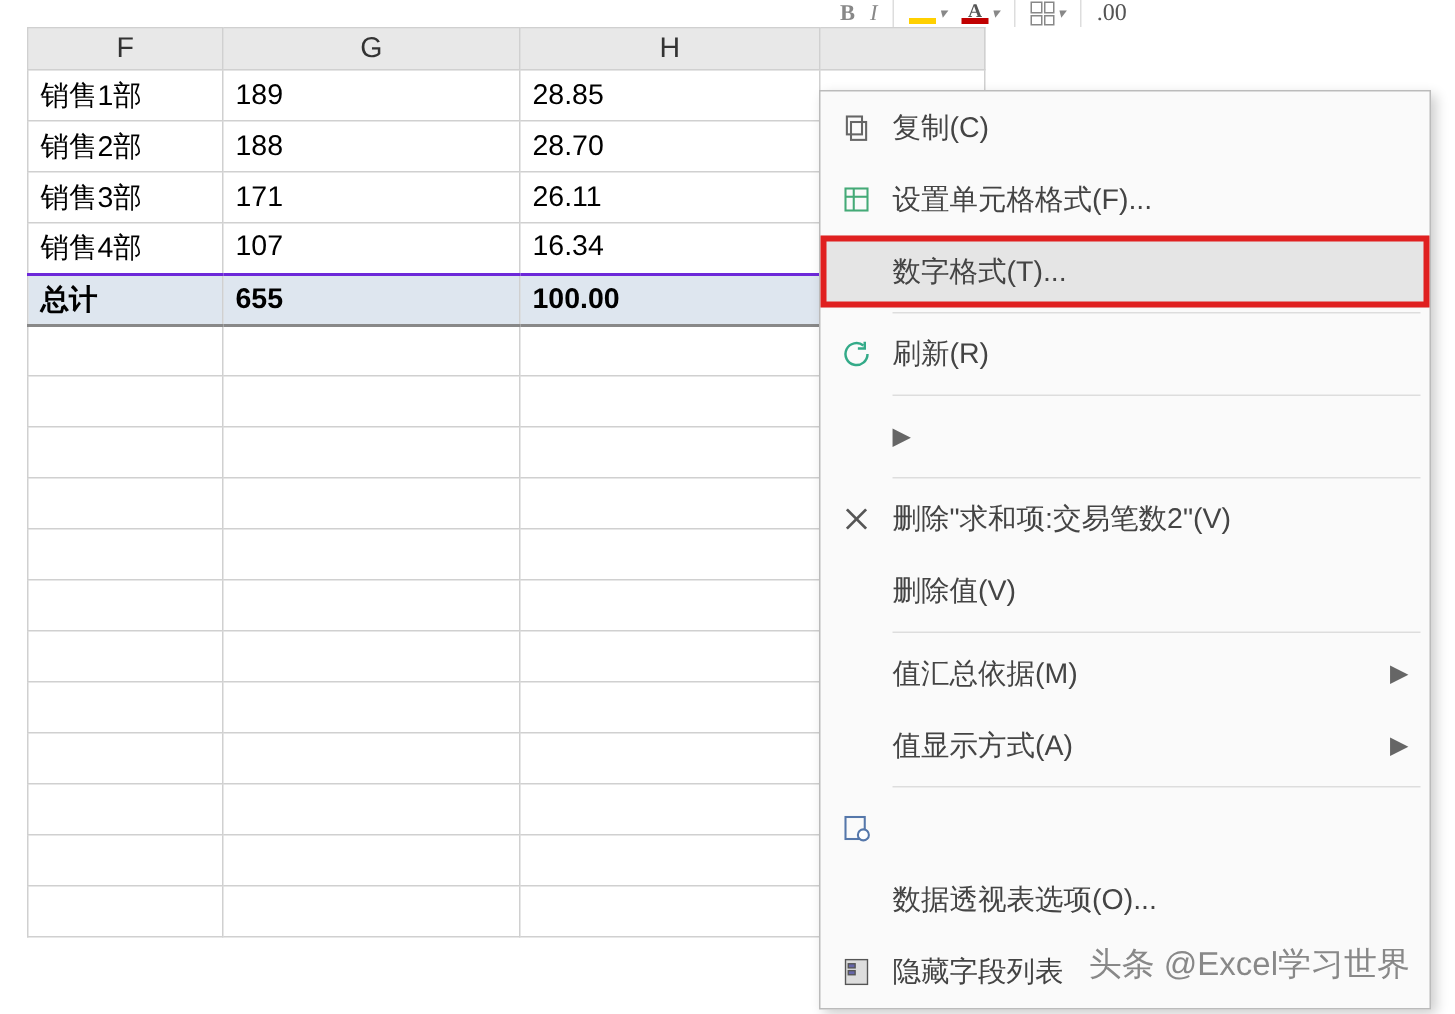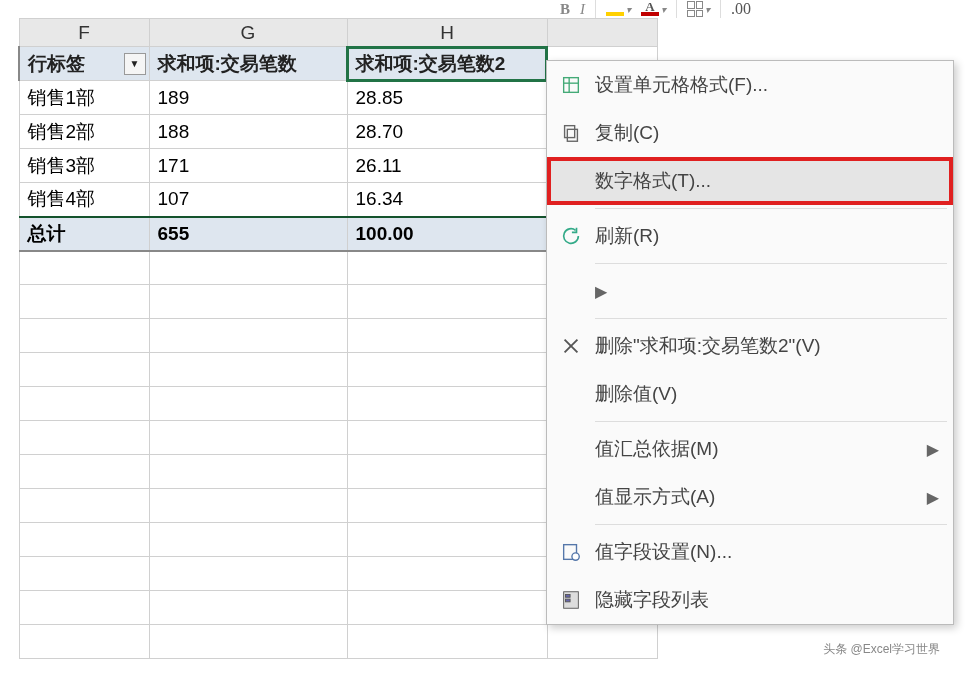--- a/index.html
+++ b/index.html
@@ -78,21 +78,21 @@
     }
     .selected-cell {
       outline: 3px solid #217346;
       outline-offset: -2px;
     }
     .num { text-align: left; }
     .txt { text-align: left; }
     .total-row td {
       background: #dee6ef;
       font-weight: bold;
-      border-top: 2px solid #14532d;
+      border-top: 2px solid #6d28d9;
       border-bottom: 2px solid #888;
     }
 
     .context-menu {
       position: absolute;
       top: 60px;
       left: 546px;
       width: 408px;
       background: #fafafa;
       border: 1px solid #bbb;
@@ -117,21 +117,21 @@
       background: #e5e5e5;
       outline: 4px solid #e02020;
       outline-offset: -4px;
     }
     .menu-sep { height: 1px; background: #ddd; margin: 3px 6px 3px 48px; }
     svg.micon{width:22px;height:22px;}
 
     .watermark {
       position:absolute;
       bottom:18px; right:30px;
-      font-size:12px;
+      font-size:22px;
       color:#888;
     }
   </style>
 </head>
 <body>
 
 <div class="toolbar">
   <span class="tb-item" style="font-weight:bold;font-style:normal;">B</span>
   <span class="tb-item">I</span>
   <span class="sep"></span>
@@ -159,29 +159,20 @@
 
 <table class="grid">
   <tbody>
       <tr>
     <th class="col-f">F</th>
     <th class="col-g">G</th>
     <th class="col-h">H</th>
     <th class="col-extra"></th>
   </tr>
   <tr>
-    <td class="pv-header txt pv-header-left">
-      <span>行标签</span>
-      <span class="dropdown-btn">▼</span>
-    </td>
-    <td class="pv-header txt pv-header-div">求和项:交易笔数</td>
-    <td class="pv-header txt selected-cell pv-header-div">求和项:交易笔数2</td>
-    <td></td>
-  </tr>
-  <tr>
     <td class="txt">销售1部</td>
     <td class="num">189</td>
     <td class="num">28.85</td>
     <td></td>
   </tr>
   <tr>
     <td class="txt">销售2部</td>
     <td class="num">188</td>
     <td class="num">28.70</td>
     <td></td>
@@ -276,37 +267,37 @@
         <td></td>
         <td></td>
         <td></td>
       </tr>
 </tbody>
   </table>
 
 <div class="context-menu">
   <div class="menu-item">
     <span class="menu-icon-col">
+      <svg class="micon" viewBox="0 0 24 24" fill="none" stroke="#666" stroke-width="1.5">
+          <rect x="8" y="8" width="11" height="13"></rect>
+          <rect x="5" y="4" width="11" height="13"></rect>
+        </svg>
+    </span>
+    <span class="menu-label">复制(C)</span>
+  </div>
+  <div class="menu-item">
+    <span class="menu-icon-col">
       <svg class="micon" viewBox="0 0 24 24" fill="none" stroke="#4a7" stroke-width="1.5">
           <rect x="4" y="4" width="16" height="16"></rect>
           <line x1="4" y1="10" x2="20" y2="10"></line>
           <line x1="10" y1="4" x2="10" y2="20"></line>
         </svg>
     </span>
     <span class="menu-label">设置单元格格式(F)...</span>
   </div>
-  <div class="menu-item">
-    <span class="menu-icon-col">
-      <svg class="micon" viewBox="0 0 24 24" fill="none" stroke="#666" stroke-width="1.5">
-          <rect x="8" y="8" width="11" height="13"></rect>
-          <rect x="5" y="4" width="11" height="13"></rect>
-        </svg>
-    </span>
-    <span class="menu-label">复制(C)</span>
-  </div>
   <div class="menu-item highlight">
     <span class="menu-icon-col"></span>
     <span class="menu-label">数字格式(T)...</span>
   </div>
   <div class="menu-sep"></div>
   <div class="menu-item">
     <span class="menu-icon-col">
       <svg class="micon" viewBox="0 0 24 24" fill="none" stroke="#3a8" stroke-width="1.8">
           <path d="M20 12a8 8 0 1 1-3-6.2"></path>
           <polyline points="18 3 18 8 13 8"></polyline>
@@ -345,21 +336,24 @@
     <span class="menu-arrow">▶</span>
   </div>
   <div class="menu-sep"></div>
   <div class="menu-item">
     <span class="menu-icon-col">
       <svg class="micon" viewBox="0 0 24 24" fill="none" stroke="#57a" stroke-width="1.5">
           <rect x="4" y="4" width="14" height="16"></rect>
           <circle cx="17" cy="17" r="4" fill="#fff"></circle>
         </svg>
     </span>
-    <span class="menu-label">值字段设置(N)...</span>
+  </div>
+  <div class="menu-item">
+    <span class="menu-icon-col"></span>
+    <span class="menu-label">数据透视表选项(O)...</span>
   </div>
   <div class="menu-item">
     <span class="menu-icon-col">
       <svg class="micon" viewBox="0 0 24 24" fill="#888" stroke="#555" stroke-width="1">
           <rect x="4" y="3" width="16" height="18" fill="#ddd"></rect>
           <rect x="6" y="6" width="5" height="3" fill="#66a"></rect>
           <rect x="6" y="11" width="5" height="3" fill="#66a"></rect>
         </svg>
     </span>
     <span class="menu-label">隐藏字段列表</span>

